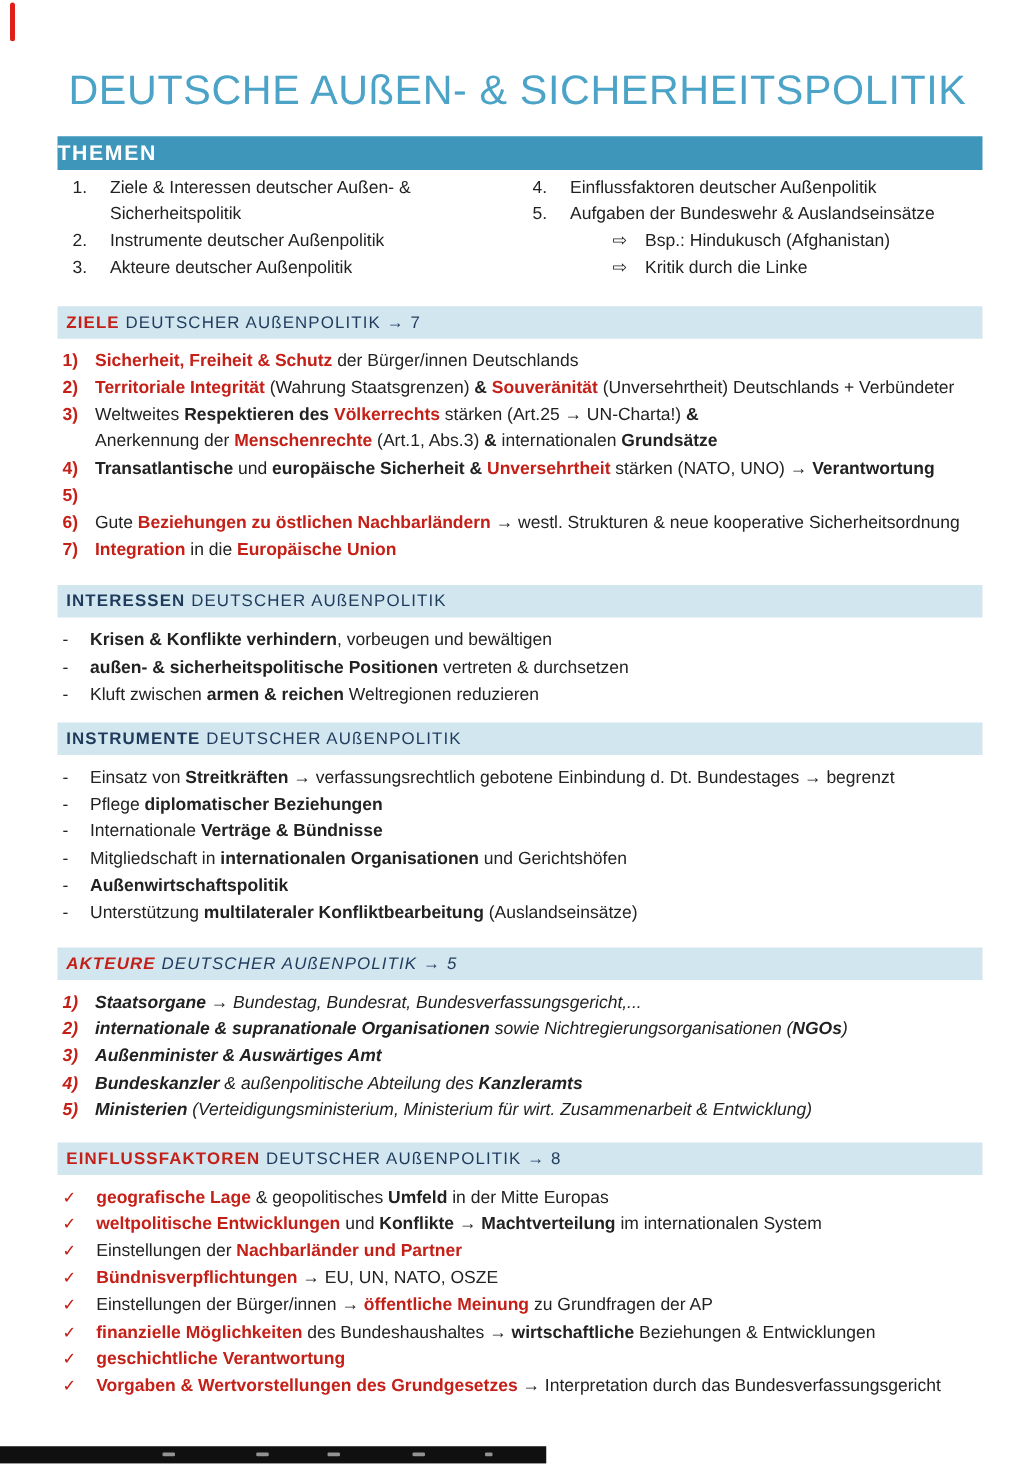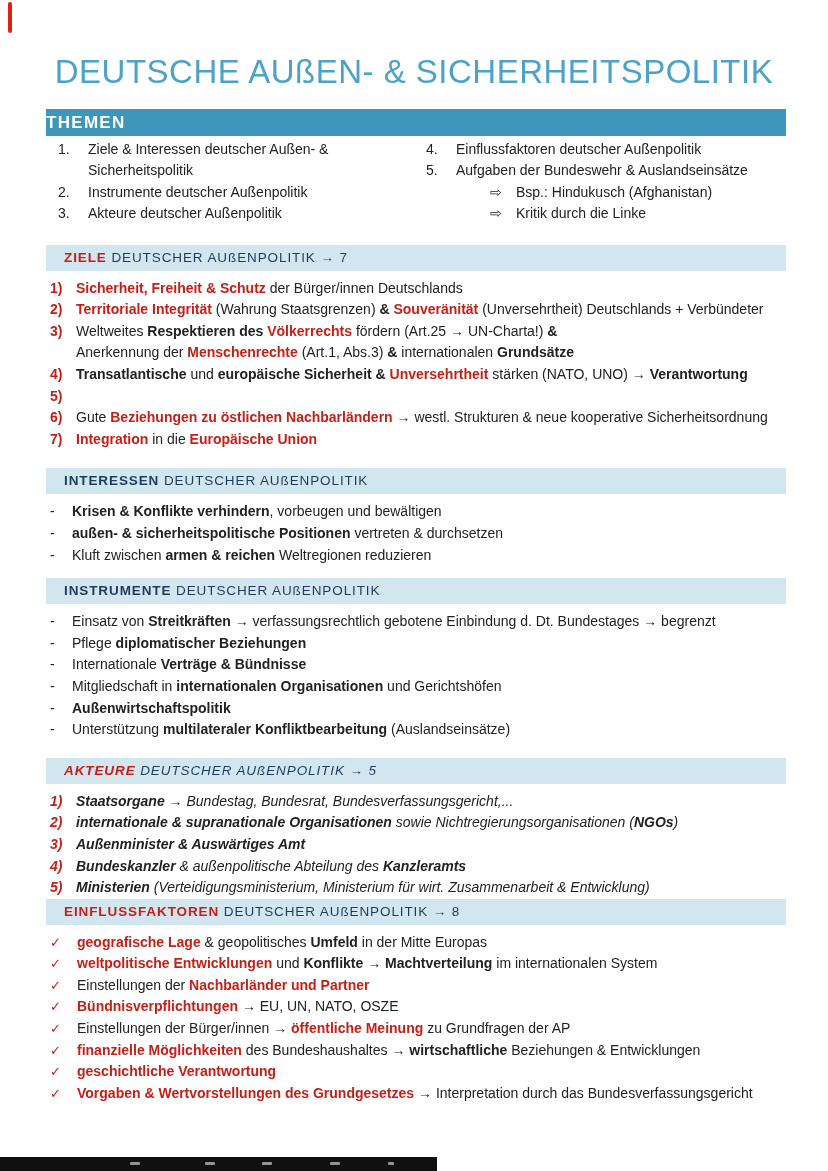--- a/index.html
+++ b/index.html
@@ -23,37 +23,37 @@
   .themen-cols{display:flex;margin:0 0 0 46px;padding-top:3px;font-size:14px;line-height:21.4px;}
   .tcol-left{flex:0 0 380px;padding-left:12px;box-sizing:border-box;}
   .tcol-right{flex:1;}
   .trow{display:flex;white-space:nowrap;}
   .tmk{flex:0 0 30px;}
   .trow.sub{padding-left:64px;}
   .tmk-arrow{flex:0 0 26px;font-size:14px;}
   
   .sec .bar{
     margin-left:46px;width:740px;height:26px;line-height:26px;box-sizing:border-box;
-    padding-left:18px;background:var(--light,#d2e6f0);color:var(--navy,#1f3b5c);
+    padding-left:7px;background:var(--light,#d2e6f0);color:var(--navy,#1f3b5c);
     font-size:13.5px;letter-spacing:0.9px;
   }
   .sec .list{margin-left:46px;padding-top:7px;font-size:14px;line-height:21.6px;}
   .row{display:flex;white-space:nowrap;padding-left:4px;}
   .mk{flex:0 0 26px;}
   .mk-num{color:var(--red,#c42018);font-weight:bold;}
   .mk-dash{flex-basis:22px;}
   .mk-chk{flex-basis:27px;color:var(--red,#c42018);font-size:13px;}
   .txt{white-space:nowrap;}
   .sb{font-weight:bold;}
   .srb{color:var(--red,#c42018);font-weight:bold;}
   .sec-ziele{margin-top:20px;}
   .sec-interessen{margin-top:18px;}
   .sec-instrumente{margin-top:12px;}
   .sec-akteure{margin-top:17px;font-style:italic;}
-  .sec-einflussfaktoren{}
+  .sec-einflussfaktoren{margin-top:15px;}
   
   .bottom-bar{position:absolute;left:0;top:1157px;width:437px;height:14px;background:var(--bbar,#101010);}
   .bdot{position:absolute;top:5px;width:10px;height:3px;background:rgba(255,255,255,0.55);border-radius:1px;}
   .d1{left:130px;}.d2{left:205px;}.d3{left:262px;}.d4{left:330px;}.d5{left:388px;width:6px;}
 </style>
 </head>
 <body>
 
 <div class="page">
   <div class="pen-mark"></div>
@@ -110,21 +110,21 @@
           <div class="row">
             <span class="mk mk-num">1)</span>
             <span class="txt"><span class="srb">Sicherheit, Freiheit &amp; Schutz </span><span>der Bürger/innen Deutschlands</span></span>
           </div>
           <div class="row">
             <span class="mk mk-num">2)</span>
             <span class="txt"><span class="srb">Territoriale Integrität </span><span>(Wahrung Staatsgrenzen) </span><span class="sb">&amp; </span><span class="srb">Souveränität </span><span>(Unversehrtheit) Deutschlands + Verbündeter</span></span>
           </div>
           <div class="row">
             <span class="mk mk-num">3)</span>
-            <span class="txt"><span>Weltweites </span><span class="sb">Respektieren des </span><span class="srb">Völkerrechts </span><span>fördern (Art.25 </span><span class="sb">→</span><span> UN-Charta!) </span><span class="sb">&amp;</span></span>
+            <span class="txt"><span>Weltweites </span><span class="sb">Respektieren des </span><span class="srb">Völkerrechts </span><span>stärken (Art.25 </span><span class="sb">→</span><span> UN-Charta!) </span><span class="sb">&amp;</span></span>
           </div>
           <div class="row">
             <span class="mk mk-num"></span>
             <span class="txt"><span>Anerkennung der </span><span class="srb">Menschenrechte </span><span>(Art.1, Abs.3) </span><span class="sb">&amp; </span><span>internationalen </span><span class="sb">Grundsätze</span></span>
           </div>
           <div class="row">
             <span class="mk mk-num">4)</span>
             <span class="txt"><span class="sb">Transatlantische </span><span>und </span><span class="sb">europäische Sicherheit &amp; </span><span class="srb">Unversehrtheit </span><span>stärken (NATO, UNO) </span><span class="sb">→ </span><span class="sb">Verantwortung</span></span>
           </div>
           <div class="row">

